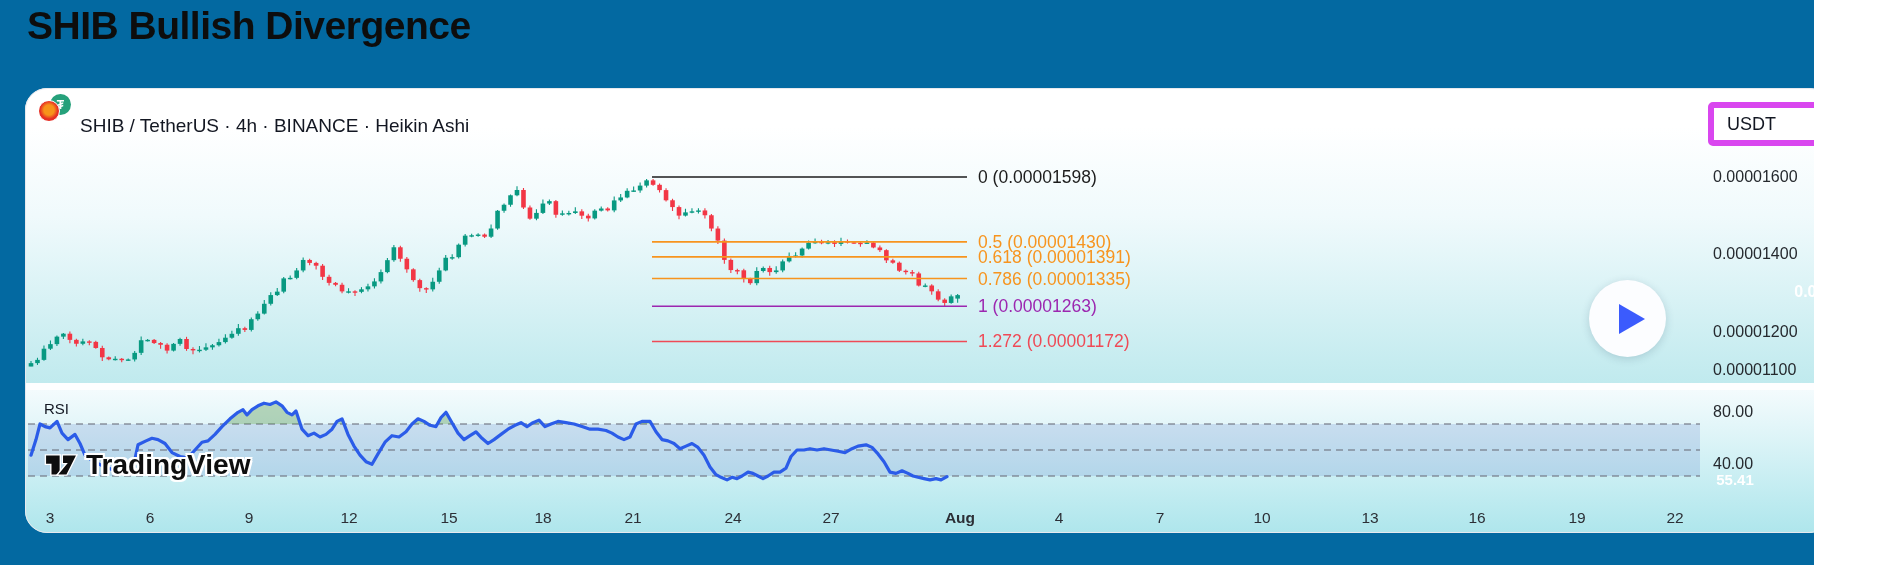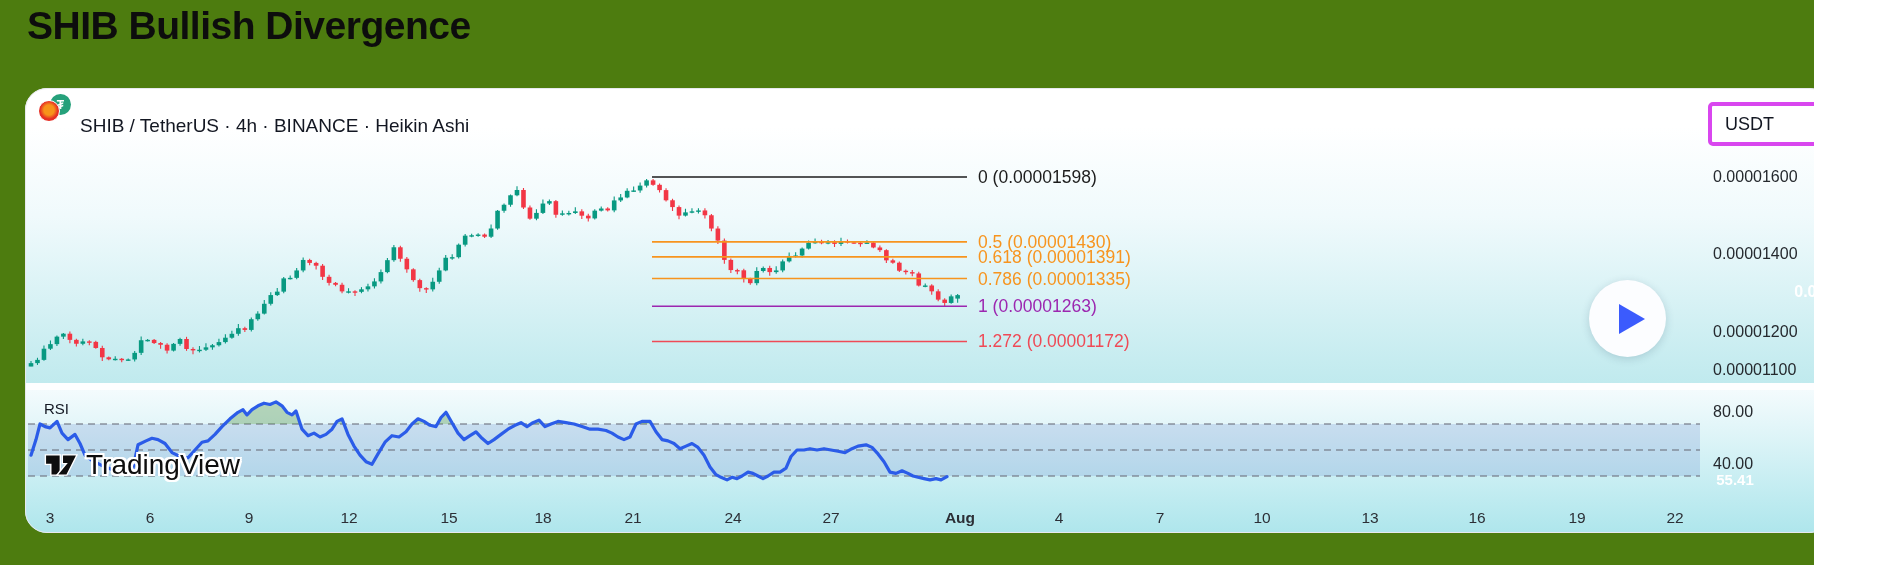--- a/index.html
+++ b/index.html
@@ -1,43 +1,43 @@
 <!DOCTYPE html>
 <html><head>
 <meta charset="utf-8">
 <style>
   html,body{margin:0;padding:0;background:#ffffff;}
-  .page{position:relative;width:1814px;height:565px;background:#4d7c0f;overflow:hidden;
+  .page{position:relative;width:1814px;height:565px;background:#0369a1;overflow:hidden;
         font-family:"Liberation Sans","DejaVu Sans",sans-serif;}
   .page-title{position:absolute;left:27px;top:4px;margin:0;font-size:39px;font-weight:800;
         color:#0d0d0d;letter-spacing:-0.5px;}
   .card-border{position:absolute;left:25px;top:88px;width:1806px;height:445px;border-radius:22px;
         border:1px solid #e7e9ee;box-sizing:border-box;pointer-events:none;}
   svg.chart{position:absolute;left:0;top:0;}
   .header-row{position:absolute;left:38px;top:94px;height:28px;display:flex;align-items:center;}
   .logo-pair{position:relative;width:34px;height:28px;margin-right:8px;}
   .logo-tether{position:absolute;left:12px;top:0;width:21px;height:21px;border-radius:50%;
         background:#26a17b;color:#ffffff;font-size:12px;font-weight:700;display:flex;
         align-items:center;justify-content:center;}
   .logo-shib{position:absolute;left:0;top:6px;width:22px;height:22px;border-radius:50%;
         background:radial-gradient(circle at 50% 45%, #f7931a 0 34%, #e62e24 60%);
         border:1px solid #ffffff;box-sizing:border-box;}
   .symbol-text{font-size:19px;color:#131722;font-weight:500;margin-top:36px;}
   .usdt-box{position:absolute;left:1708px;top:102px;width:114px;height:44px;background:#ffffff;
-        border:4px solid #d946ef;border-radius:5px;box-sizing:border-box;font-size:18px;
+        border:6px solid #d946ef;border-radius:5px;box-sizing:border-box;font-size:18px;
         color:#131722;display:flex;align-items:center;padding-left:13px;}
   .price-badge{position:absolute;left:1780px;top:279px;width:113px;height:26px;border-radius:3px;
         color:#ffffff;font-size:16px;font-weight:700;display:flex;align-items:center;
         justify-content:center;}
   .rsi-badge{position:absolute;left:1701px;top:467px;width:68px;height:24px;border-radius:3px;
         color:#ffffff;font-size:15px;font-weight:700;display:flex;align-items:center;
         justify-content:center;}
   .rsi-pane-label{position:absolute;left:44px;top:400px;font-size:15px;color:#131722;}
   .watermark{position:absolute;left:42px;top:446px;display:flex;align-items:center;}
-  .watermark .wm-text{font-size:28px;font-weight:400;color:#0e0e0e;margin-left:6px;
+  .watermark .wm-text{font-size:28px;font-weight:700;color:#0e0e0e;margin-left:6px;
         text-shadow:-2px 0 0 #fff,2px 0 0 #fff,0 -2px 0 #fff,0 2px 0 #fff,
         -2px -2px 0 #fff,2px 2px 0 #fff,-2px 2px 0 #fff,2px -2px 0 #fff;}
   .play-btn{position:absolute;left:1589px;top:280px;width:77px;height:77px;border-radius:50%;
         background:#fcfdff;box-shadow:0 2px 8px rgba(30,60,90,.18);display:flex;
         align-items:center;justify-content:center;cursor:pointer;}
   .play-tri{width:0;height:0;border-left:26px solid #3b5bfd;border-top:15px solid transparent;
         border-bottom:15px solid transparent;margin-left:8px;}
 </style>
 </head>
 <body>

